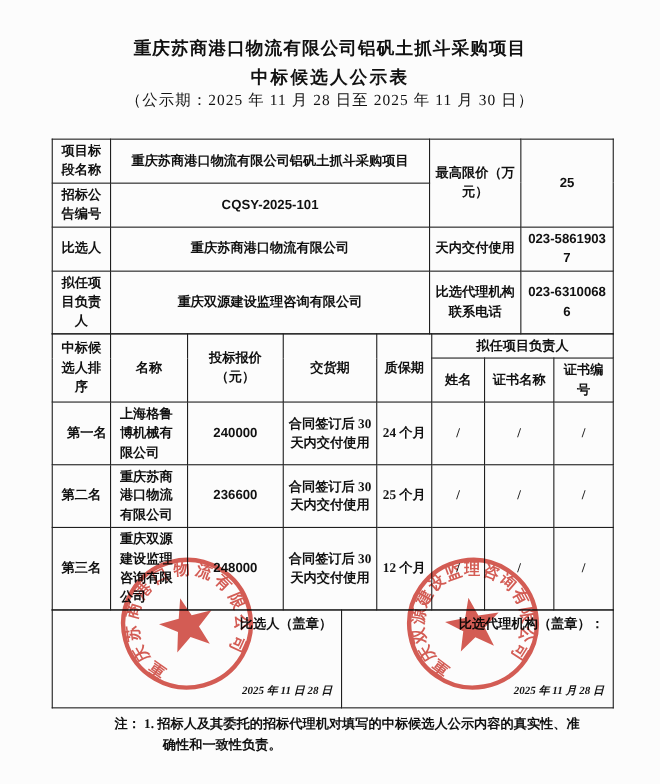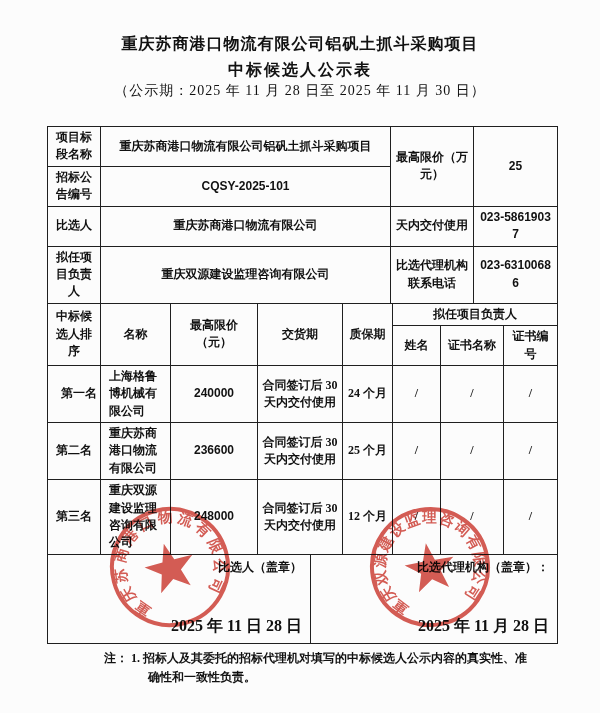--- a/index.html
+++ b/index.html
@@ -33,21 +33,21 @@
   .h30 { height: 30px; } .h24 { height: 24px; }
   .h54 { height: 54px; text-align: right; } .h53 { height: 53px; } .h43 { height: 43px; }
   .h50 { height: 50px; }
   .left-cell { text-align: left; padding-left: 8px; }
   .sign-cell {
     height: 89px; vertical-align: top; text-align: right;
     padding: 4px 8px 6px 8px;
   }
   .sign-inner { display: flex; flex-direction: column; justify-content: space-between; height: 78px; }
   .sign-label { font-size: 12px; font-weight: 700; }
-  .sign-date  { font-size: 16px; font-weight: 700; }
+  .sign-date  { font-size: 10px; font-weight: 700; font-style: italic; }
 
   .notes {
     margin: 5px 0 0 104px; width: 432px;
     font-size: 12px; font-weight: 700; line-height: 1.6;
   }
   .note-row { display: flex; }
   .note-pre { flex: 0 0 27px; }
   .note1 { flex: 1; padding-left: 17px; text-indent: -17px; }
 
   .seal {
@@ -115,21 +115,21 @@
           <col style="width:85px">
         <col style="width:50px">
           <col style="width:48px">
           <col style="width:63px">
           <col style="width:54px">
       </colgroup>
       <tbody>
           <tr>
         <td rowspan="2" class="h30">中标候选人排序</td>
         <td rowspan="2">名称</td>
-        <td rowspan="2">最高限价（元）</td>
+        <td rowspan="2">投标报价（元）</td>
         <td rowspan="2">交货期</td>
         <td rowspan="2">质保期</td>
         <td colspan="3">拟任项目负责人</td>
       </tr>
       <tr>
         <td class="h24">姓名</td>
         <td>证书名称</td>
         <td>证书编号</td>
       </tr>
       <tr>

